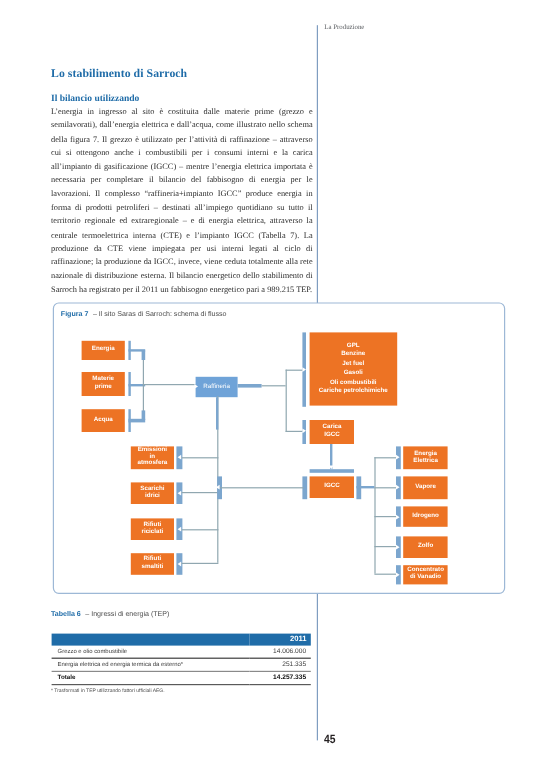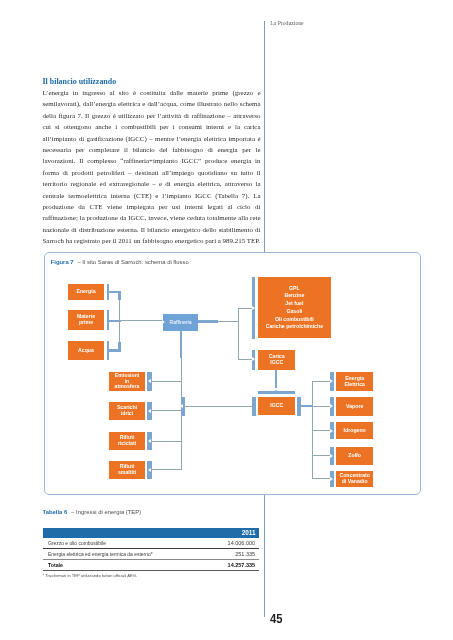--- a/index.html
+++ b/index.html
@@ -5,21 +5,21 @@
   html,body{margin:0;padding:0;}
   body{width:453px;height:640px;background:#ffffff;overflow:hidden;position:relative;
        font-family:"Liberation Serif",serif;-webkit-font-smoothing:antialiased;}
   .page{position:absolute;left:0;top:0;width:453px;height:640px;}
 
   
   .runhead{position:absolute;left:270.3px;top:19.6px;font-family:"Liberation Serif",serif;
            font-size:5.7px;color:#5a5d61;}
   .runrule{position:absolute;left:263.9px;top:21.2px;width:1.1px;height:596px;background:#7f9dc0;}
   .pagenum{position:absolute;left:269.5px;top:611.2px;font-family:"Liberation Sans",sans-serif;
-           font-size:13px;font-weight:bold;color:#231f20;transform:scaleX(0.86);transform-origin:left top;}
+           font-size:10px;font-weight:bold;color:#231f20;transform:scaleX(0.86);transform-origin:left top;}
 
   
   .h1{position:absolute;left:42.5px;top:55.5px;font-size:9.8px;font-weight:bold;color:#1f6ca8;
       letter-spacing:.05px;}
   .h2{position:absolute;left:42.5px;top:76.5px;font-size:7.95px;font-weight:bold;color:#1f6ca8;}
 
   
   .body{position:absolute;left:42.5px;top:88px;width:218px;font-size:6.95px;line-height:11.4px;
         color:#2c2c2c;text-align:justify;}
 
@@ -66,20 +66,21 @@
          font-size:4.2px;color:#4d4d4d;}
 </style>
 </head>
 <body>
 
 <div class="page">
 
   <div class="runrule"></div>
   <div class="runhead">La Produzione</div>
 
+  <div class="h1">Lo stabilimento di Sarroch</div>
   <div class="h2">Il bilancio utilizzando</div>
   <div class="body">L’energia in ingresso al sito è costituita dalle materie prime (grezzo e semilavorati), dall’energia elettrica e dall’acqua, come illustrato nello schema della figura 7. Il grezzo è utilizzato per l’attività di raffinazione – attraverso cui si ottengono anche i combustibili per i consumi interni e la carica all’impianto di gasificazione (IGCC) – mentre l’energia elettrica importata è necessaria per completare il bilancio del fabbisogno di energia per le lavorazioni. Il complesso “raffineria+impianto IGCC” produce energia in forma di prodotti petroliferi – destinati all’impiego quotidiano su tutto il territorio regionale ed extraregionale – e di energia elettrica, attraverso la centrale termoelettrica interna (CTE) e l’impianto IGCC (Tabella 7). La produzione da CTE viene impiegata per usi interni legati al ciclo di raffinazione; la produzione da IGCC, invece, viene ceduta totalmente alla rete nazionale di distribuzione esterna. Il bilancio energetico dello stabilimento di Sarroch ha registrato per il 2011 un fabbisogno energetico pari a 989.215 TEP.</div>
 
   <div class="figbox"></div>
   <div class="figcap">
     <span class="lbl">Figura 7</span>
     <span class="txt">– Il sito Saras di Sarroch: schema di flusso</span>
   </div>
 
   <div id="diagram">

